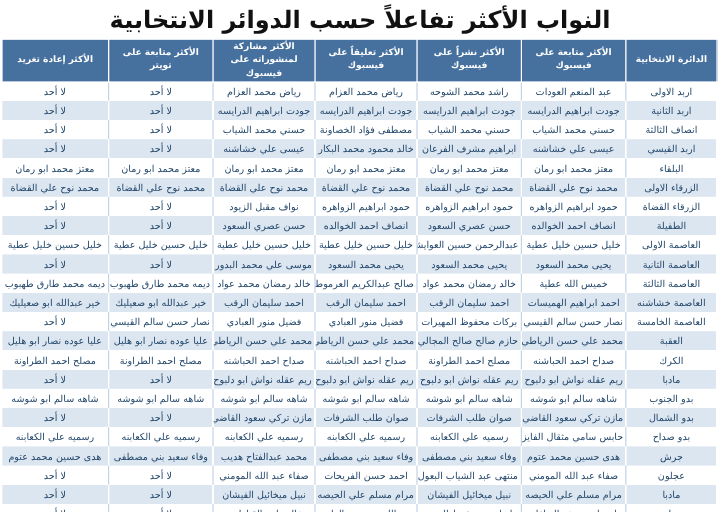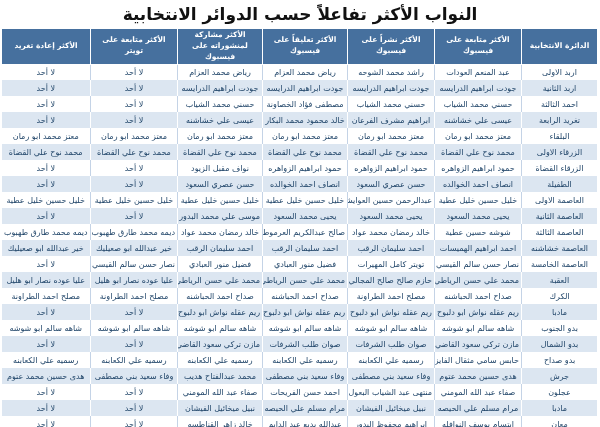--- a/index.html
+++ b/index.html
@@ -13,21 +13,21 @@
   * { box-sizing: border-box; margin: 0; padding: 0; }
   html, body {
     width: 600px; height: 427px;
     background: #ffffff;
     font-family: "DejaVu Sans", "Liberation Sans", sans-serif;
     overflow: hidden;
   }
   .page { width: 600px; height: 427px; padding: 1px 2px 0 2px; }
   .title {
     text-align: center;
-    font-size: 17px;
+    font-size: 20px;
     font-weight: bold;
     color: var(--title-text);
     padding: 3px 0 4px 0;
     letter-spacing: 0;
   }
   table.deputies {
     width: 596px;
     border-collapse: collapse;
     table-layout: fixed;
     direction: rtl;
@@ -98,30 +98,30 @@
         <tr class="band">
           <td>اربد الثانية</td>
           <td>جودت ابراهيم الدرايسه</td>
           <td>جودت ابراهيم الدرايسه</td>
           <td>جودت ابراهيم الدرايسه</td>
           <td>جودت ابراهيم الدرايسه</td>
           <td>لا أحد</td>
           <td>لا أحد</td>
         </tr>
         <tr>
-          <td>احمد الثالثة</td>
+          <td>انصاف الثالثة</td>
           <td>حسني محمد الشياب</td>
           <td>حسني محمد الشياب</td>
           <td>مصطفى فؤاد الخصاونة</td>
           <td>حسني محمد الشياب</td>
           <td>لا أحد</td>
           <td>لا أحد</td>
         </tr>
         <tr class="band">
-          <td>تغريد الرابعة</td>
+          <td>اربد القيسي</td>
           <td>عيسى علي خشاشنه</td>
           <td>ابراهيم مشرف الفرعان</td>
           <td>خالد محمود محمد البكار</td>
           <td>عيسى علي خشاشنه</td>
           <td>لا أحد</td>
           <td>لا أحد</td>
         </tr>
         <tr>
           <td>البلقاء</td>
           <td>معتز محمد ابو رمان</td>
@@ -171,40 +171,40 @@
           <td>العاصمة الثانية</td>
           <td>يحيى محمد السعود</td>
           <td>يحيى محمد السعود</td>
           <td>يحيى محمد السعود</td>
           <td>موسى علي محمد البدور</td>
           <td>لا أحد</td>
           <td>لا أحد</td>
         </tr>
         <tr>
           <td>العاصمة الثالثة</td>
-          <td>شوشه حسين عطية</td>
+          <td>خميس الله عطية</td>
           <td>خالد رمضان محمد عواد</td>
           <td>صالح عبدالكريم العرموطي</td>
           <td>خالد رمضان محمد عواد</td>
           <td>ديمه محمد طارق طهبوب</td>
           <td>ديمه محمد طارق طهبوب</td>
         </tr>
         <tr class="band">
           <td>العاصمة خشاشنه</td>
           <td>احمد ابراهيم الهميسات</td>
           <td>احمد سليمان الرقب</td>
           <td>احمد سليمان الرقب</td>
           <td>احمد سليمان الرقب</td>
           <td>خير عبدالله ابو صعيليك</td>
           <td>خير عبدالله ابو صعيليك</td>
         </tr>
         <tr>
           <td>العاصمة الخامسة</td>
           <td>نصار حسن سالم القيسي</td>
-          <td>تويتر كامل المهيرات</td>
+          <td>بركات محفوظ المهيرات</td>
           <td>فضيل منور العبادي</td>
           <td>فضيل منور العبادي</td>
           <td>نصار حسن سالم القيسي</td>
           <td>لا أحد</td>
         </tr>
         <tr class="band">
           <td>العقبة</td>
           <td>محمد علي حسن الرياطي</td>
           <td>حازم صالح صالح المجالي</td>
           <td>محمد علي حسن الرياطي</td>

